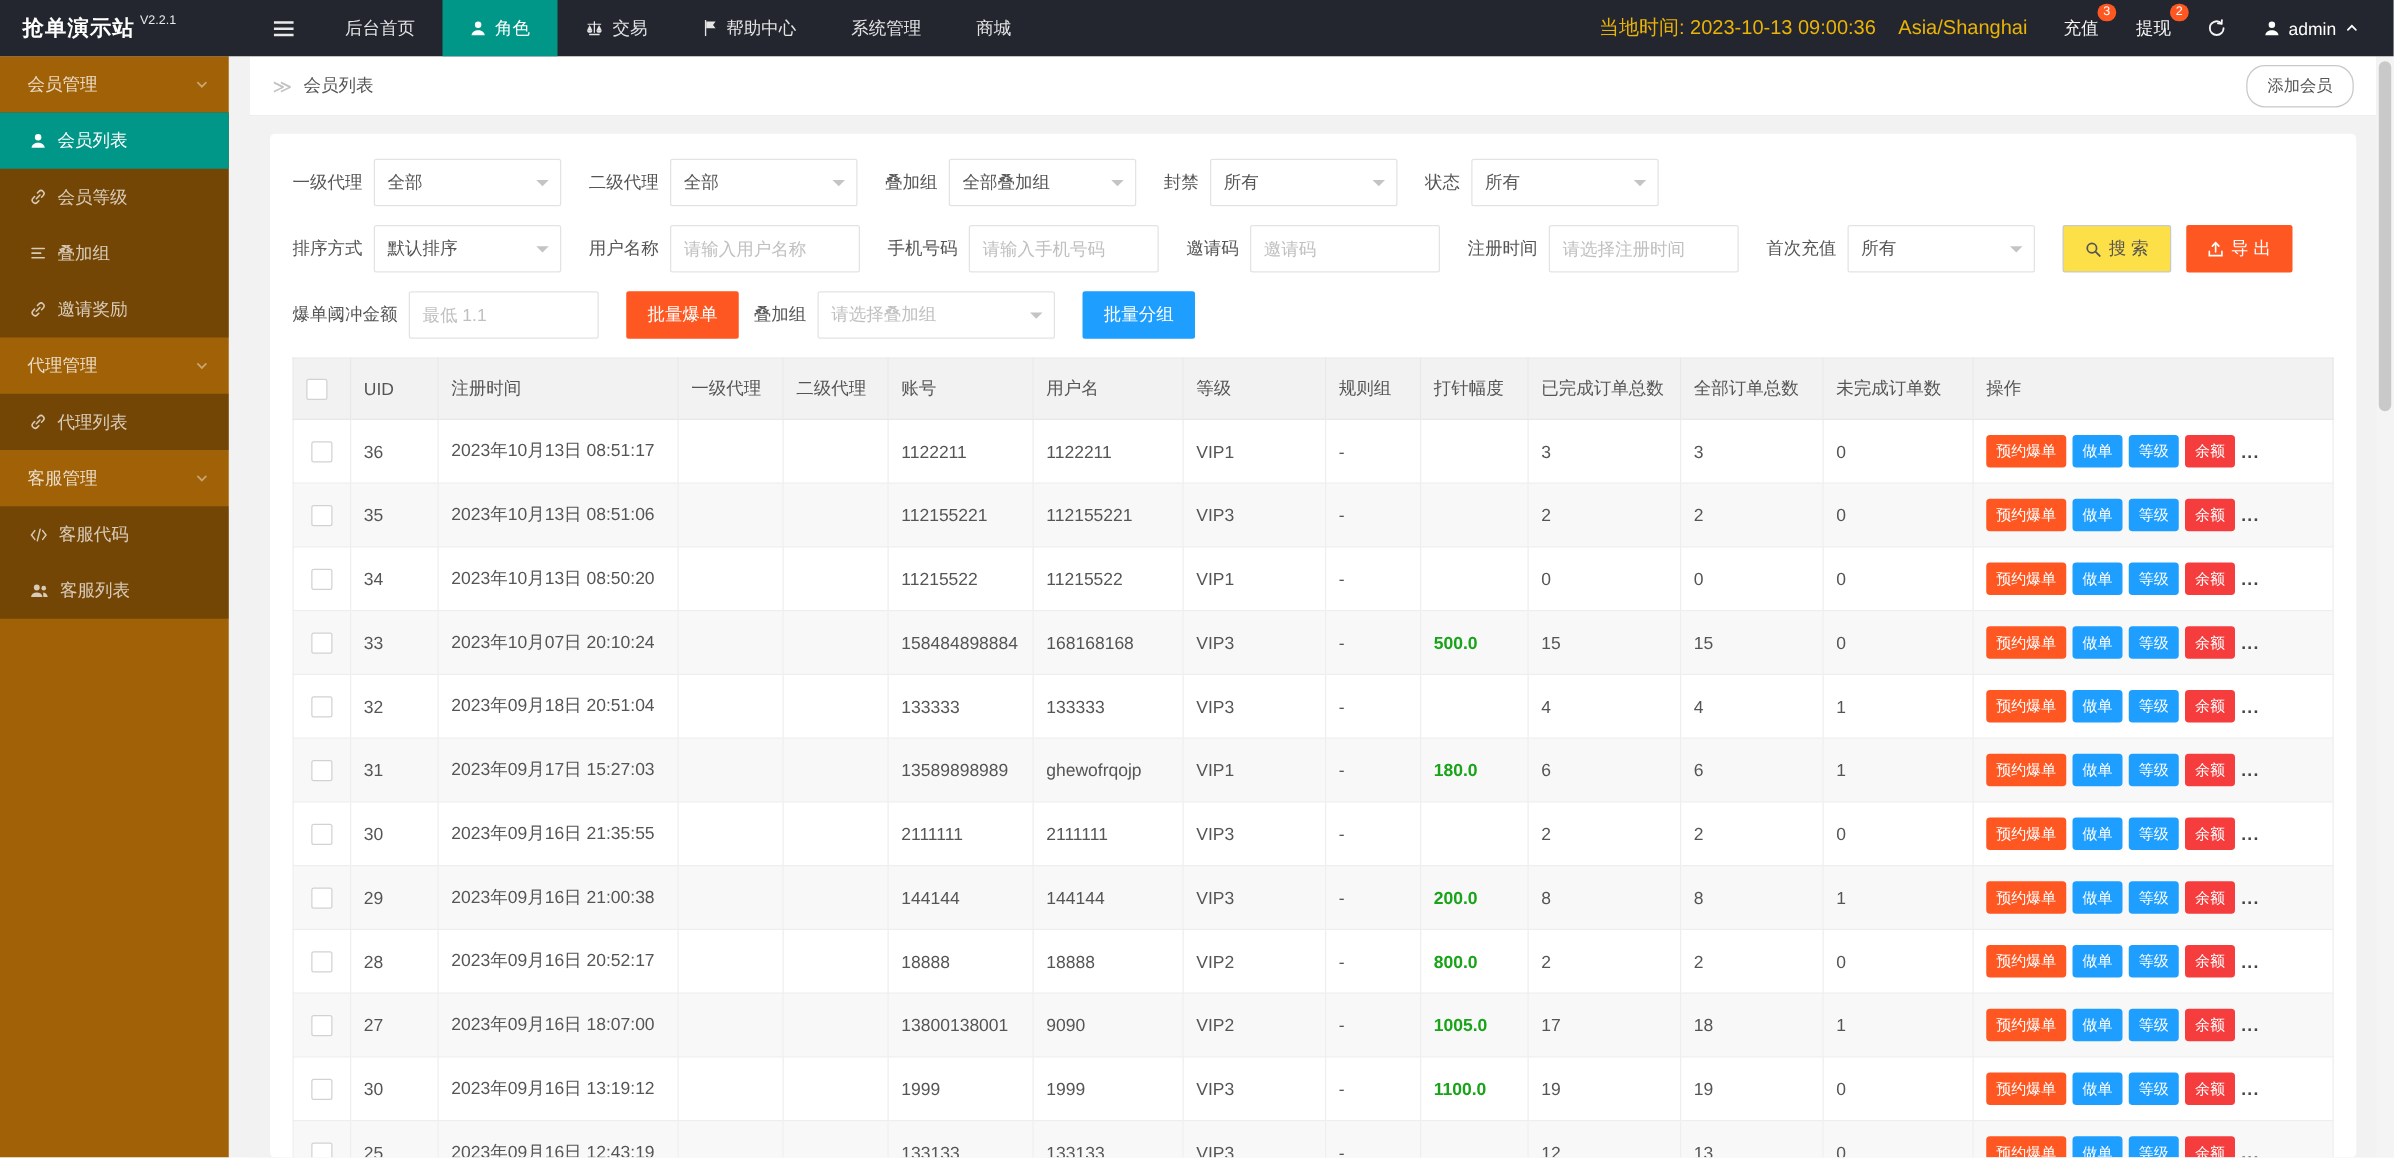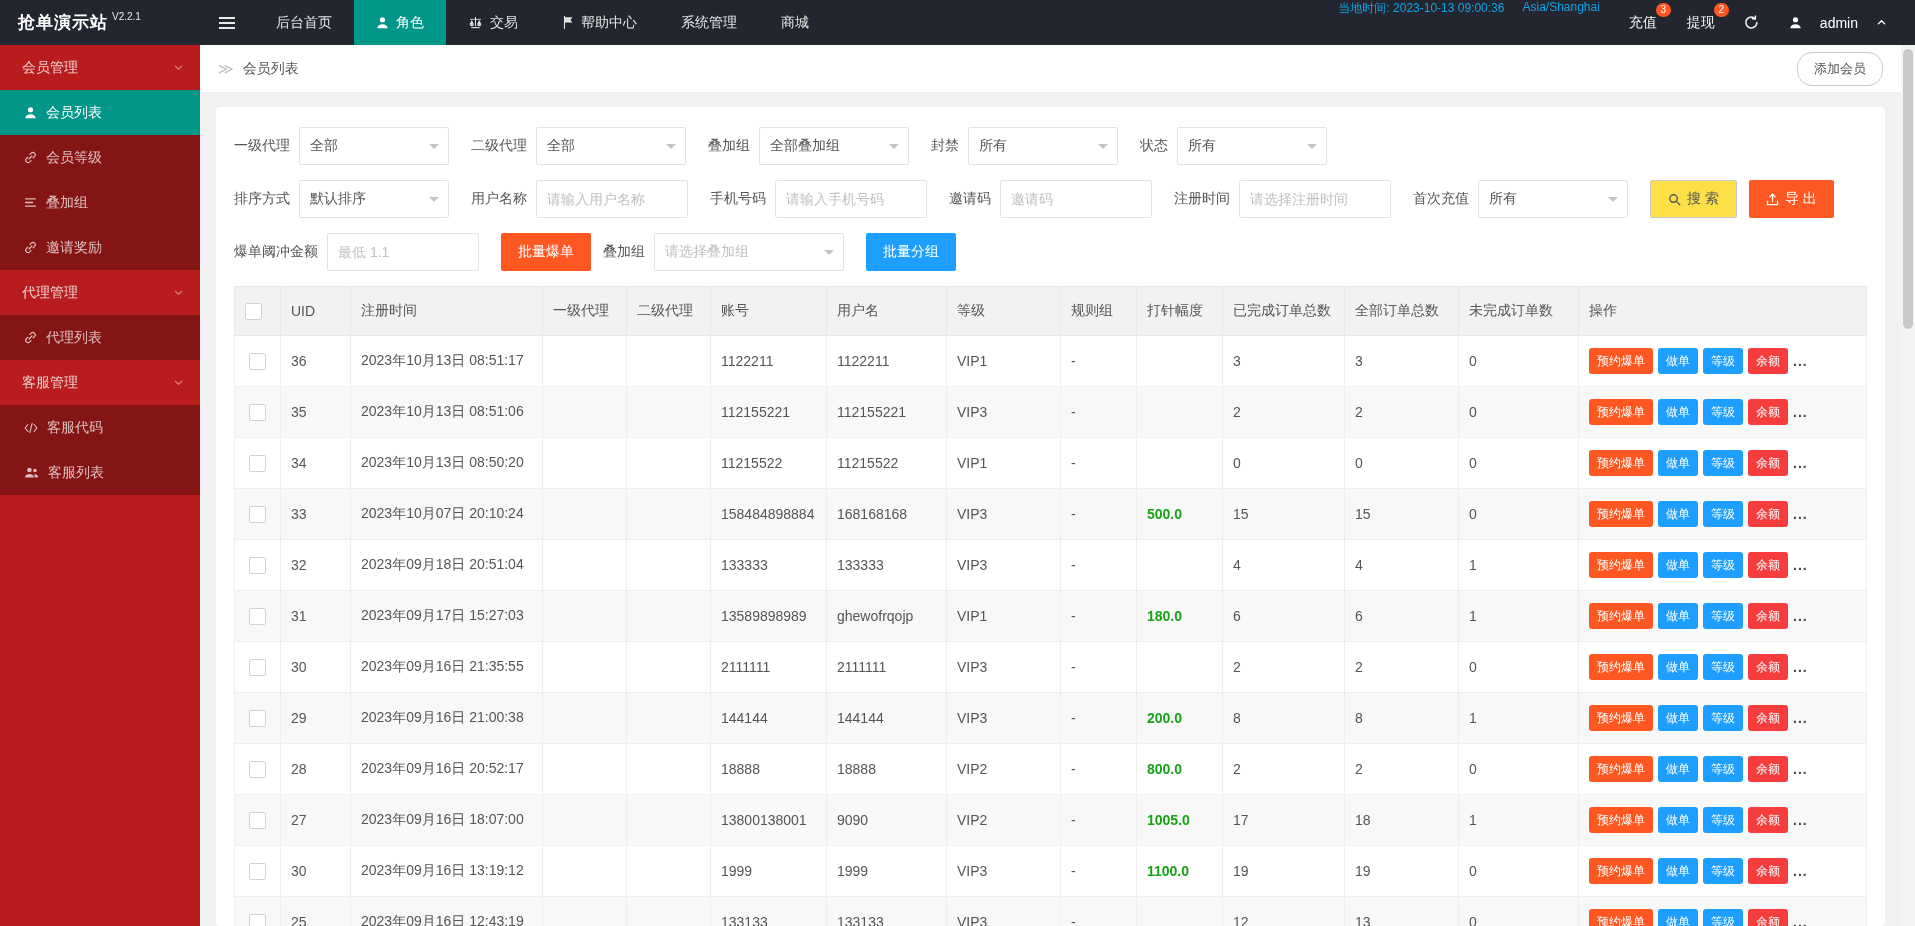--- a/index.html
+++ b/index.html
@@ -8,30 +8,30 @@
 
   
   .topbar{position:absolute;top:0;left:0;right:0;height:45px;background:#23262e;display:flex;align-items:stretch;color:#fff;z-index:30}
   .logo{width:200px;display:flex;align-items:center;padding-left:18px;font-size:17px;font-weight:bold;letter-spacing:1px;color:#fff}
   .logo-ver{font-size:10px;margin-left:4px;margin-top:-12px;font-weight:normal;color:rgba(255,255,255,.9);letter-spacing:0}
   .hamburger{width:54px;display:flex;align-items:center;justify-content:center;color:rgba(255,255,255,.9);cursor:pointer}
   .topnav{display:flex;align-items:stretch}
   .topnav-item{display:flex;align-items:center;gap:7px;padding:0 22px;font-size:14px;color:rgba(255,255,255,.88);cursor:pointer;white-space:nowrap}
   .topnav-item.active{background:#009688;color:#fff}
   .topbar-right{margin-left:auto;display:flex;align-items:stretch;padding-right:12px}
-  .time{display:flex;align-items:flex-start;padding:0 14px;font-size:12px;color:#0ea5e9;white-space:nowrap}
+  .time{display:flex;align-items:center;padding:0 14px;font-size:16px;color:#eab308;white-space:nowrap}
   .tz{margin-left:18px}
   .quick{position:relative;display:flex;align-items:center;padding:0 15px;cursor:pointer;font-size:14px;color:rgba(255,255,255,.95)}
   .badge{position:absolute;top:3px;right:1px;background:#ff5722;color:#fff;font-size:10px;line-height:14px;height:14px;min-width:15px;text-align:center;border-radius:8px;padding:0 3px;font-weight:normal}
   .iconbtn{display:flex;align-items:center;padding:0 14px;cursor:pointer;color:rgba(255,255,255,.95)}
-  .userbox{display:flex;align-items:center;gap:18px;padding:0 16px;cursor:pointer;color:#fff}
+  .userbox{display:flex;align-items:center;gap:7px;padding:0 16px;cursor:pointer;color:#fff}
   .icon{display:inline-flex;align-items:center;justify-content:center;line-height:0}
 
   
-  .sidebar{position:absolute;top:45px;left:0;bottom:0;width:200px;background:#b91c1c;z-index:20}
+  .sidebar{position:absolute;top:45px;left:0;bottom:0;width:183px;background:#a16207;z-index:20}
   .side-group{height:45px;display:flex;align-items:center;padding:0 16px 0 22px;color:rgba(255,255,255,.78);cursor:pointer;font-size:14px}
   .sg-caret{margin-left:auto;opacity:.55}
   .side-sub{background:rgba(0,0,0,.28)}
   .side-item{height:45px;display:flex;align-items:center;gap:9px;padding-left:24px;color:rgba(255,255,255,.72);cursor:pointer;font-size:14px}
   .side-item.active{background:#009688;color:#fff}
 
   
   .main{position:absolute;top:45px;left:200px;right:14px;bottom:0;background:#f2f2f2;overflow:hidden}
   .crumbbar{height:48px;background:#fff;border-bottom:1px solid #ededed;display:flex;align-items:center;padding:0 18px;gap:9px}
   .crumb-icon{color:#c2c2c2;font-size:15px}

